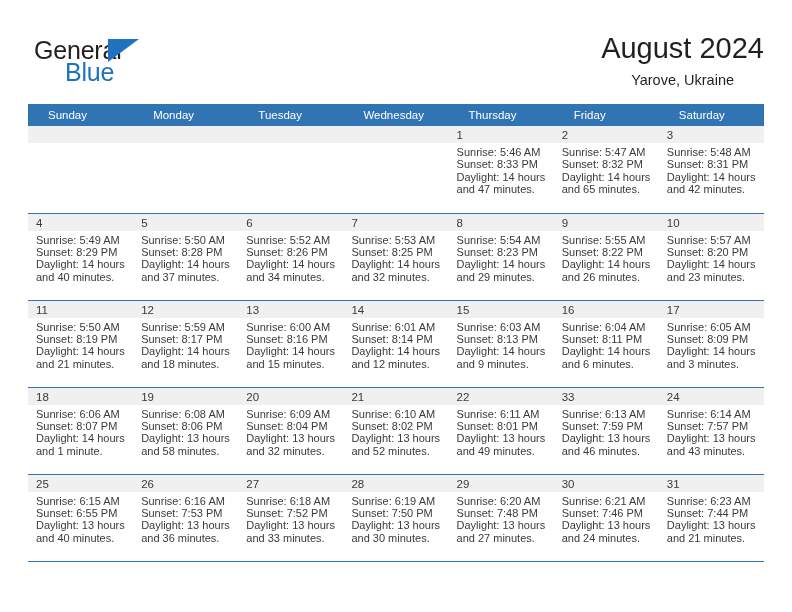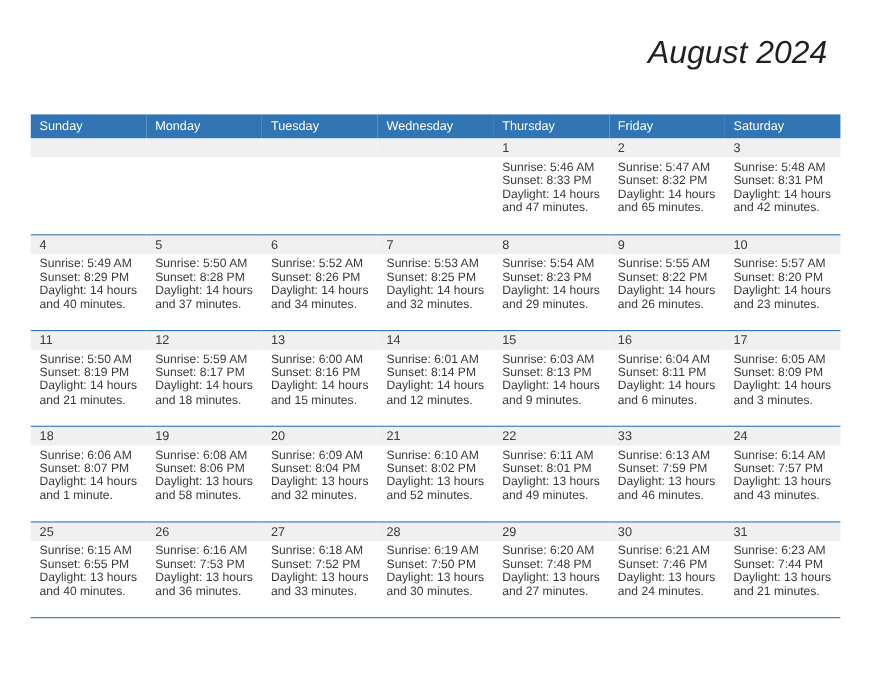--- a/index.html
+++ b/index.html
@@ -46,23 +46,22 @@
   .brand-flag {
     position: absolute;
     left: 74px; top: 3px;
     width: 0; height: 0;
     border-left: 31px solid #1f72bd;
     border-bottom: 23px solid transparent;
     border-top: 0 solid transparent;
   }
   .title-wrap {
     position: absolute;
-    right: 12px; top: 0;
+    right: 0; top: 0;
     text-align: center;
-    font-style: italic;
   }
   .cal-title {
     font-size: 29px;
     color: #231f20;
     line-height: 36px;
     white-space: nowrap;
   }
   .cal-sub {
     font-size: 14.5px;
     color: #231f20;
@@ -78,21 +77,21 @@
     width: 736px;
     border-collapse: collapse;
     table-layout: fixed;
   }
   .calendar th {
     background: #3074b4;
     color: #ffffff;
     font-size: 11.5px;
     font-weight: normal;
     text-align: left;
-    padding: 5px 0 5px 8px;
+    padding: 5px 0 5px 20px;
     height: 22px;
     border: none;
   }
   .calendar td {
     width: 105.14px;
     height: 87px;
     vertical-align: top;
     padding: 0;
     border-top: 1px solid #3074b4;
     border-bottom: none;
@@ -122,22 +121,28 @@
     height: 1px;
     background: #3074b4;
   }
 </style>
 </head>
 <body>
 
 <div class="page">
 
   <div class="header">
+    <div class="brand">
+      <span class="brand-general">General</span>
+      <span class="brand-flag"></span>
+      <span class="brand-blue">Blue</span>
+    </div>
     <div class="title-wrap">
       <div class="cal-title">August 2024</div>
+      <div class="cal-sub">Yarove, Ukraine</div>
     </div>
   </div>
 
   <table class="calendar">
     <thead>
       <tr>
         <th>Sunday</th>
         <th>Monday</th>
         <th>Tuesday</th>
         <th>Wednesday</th>

